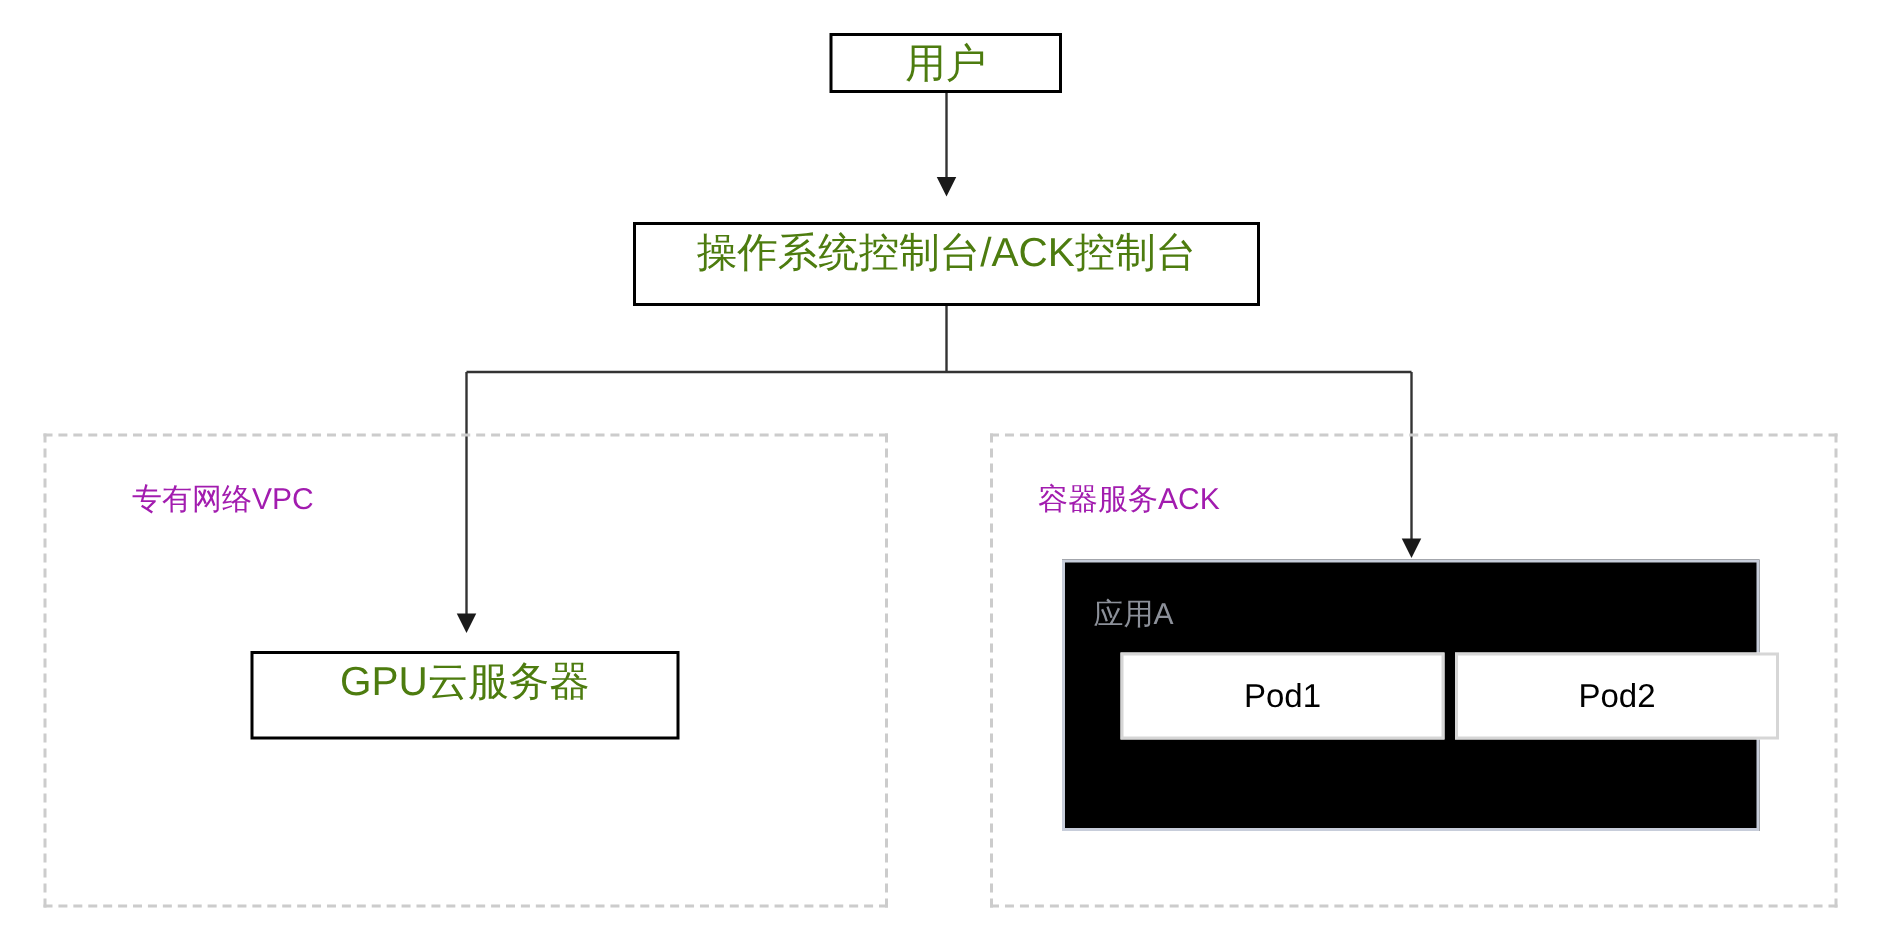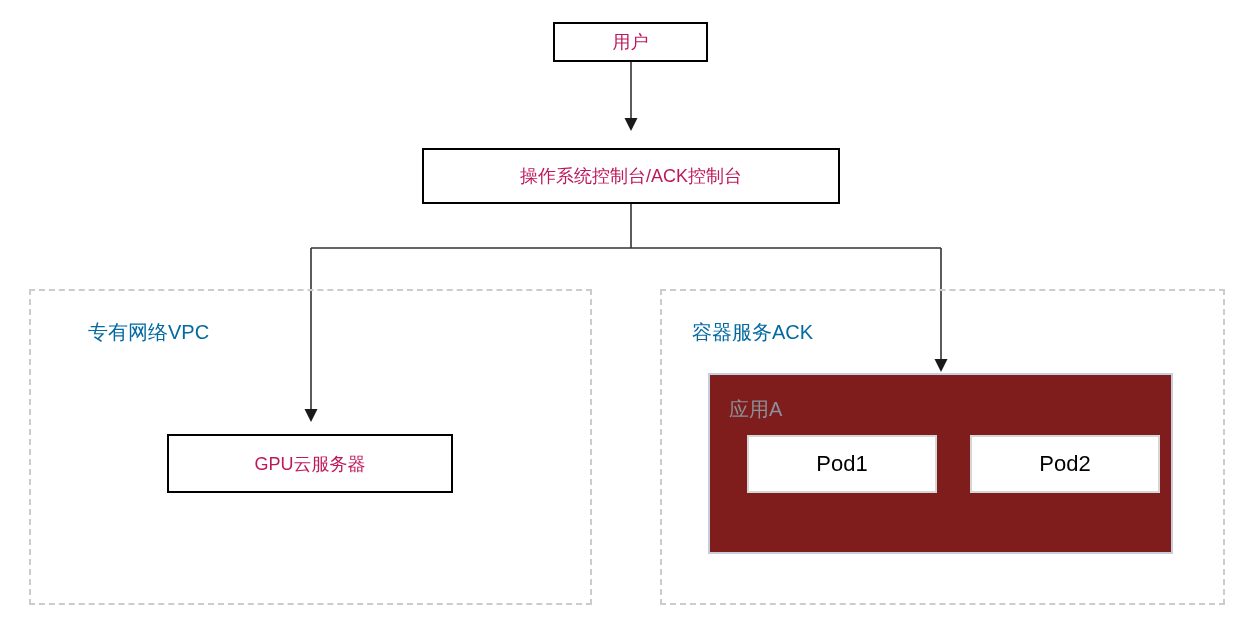--- a/index.html
+++ b/index.html
@@ -22,70 +22,70 @@
     width: 1260px;
     height: 632px;
     pointer-events: none;
   }
   .node {
     position: absolute;
     box-sizing: border-box;
     background: #ffffff;
     border: 2px solid #000000;
     display: flex;
-    align-items: center;
+    align-items: flex-start;
     justify-content: center;
-    color: #be185d;
-    font-size: 18px;
+    color: #4d7c0f;
+    font-size: 27px;
     white-space: nowrap;
     z-index: 2;
   }
   .node-user    { left: 553px; top: 22px;  width: 155px; height: 40px; }
   .node-console { left: 422px; top: 132px; width: 418px; height: 56px; margin-top: 16px; }
   .node-gpu     { left: 167px; top: 423px; width: 286px; height: 59px; margin-top: 11px; }
   .region {
     position: absolute;
     box-sizing: border-box;
     border: 2px dashed #cccccc;
     background: transparent;
     z-index: 1;
   }
   .region-vpc { left: 29px;  top: 289px; width: 563px; height: 316px; }
   .region-ack { left: 660px; top: 289px; width: 565px; height: 316px; }
   .region-label {
     position: absolute;
-    color: #0369a1;
+    color: #a21caf;
     font-size: 20px;
     white-space: nowrap;
   }
   .region-vpc .region-label { left: 57px; top: 28px; }
   .region-ack .region-label { left: 30px; top: 28px; text-align: right; }
   .app-panel {
     position: absolute;
     box-sizing: border-box;
     left: 708px;
     top: 373px;
     width: 465px;
     height: 181px;
-    background: #7f1d1d;
+    background: #000000;
     border: 2px solid #c7cdda;
     z-index: 2;
   }
   .app-label {
     position: absolute;
     left: 19px;
     top: 21px;
     color: #8c9099;
     font-size: 20px;
     white-space: nowrap;
   }
   .pod {
     position: absolute;
     box-sizing: border-box;
-    width: 190px;
+    width: 216px;
     height: 58px;
     background: #ffffff;
     border: 2px solid #d6d6d6;
     display: flex;
     align-items: center;
     justify-content: center;
     color: #000000;
     font-size: 22px;
   }
   .pod-1 { left: 37px;  top: 60px; }

